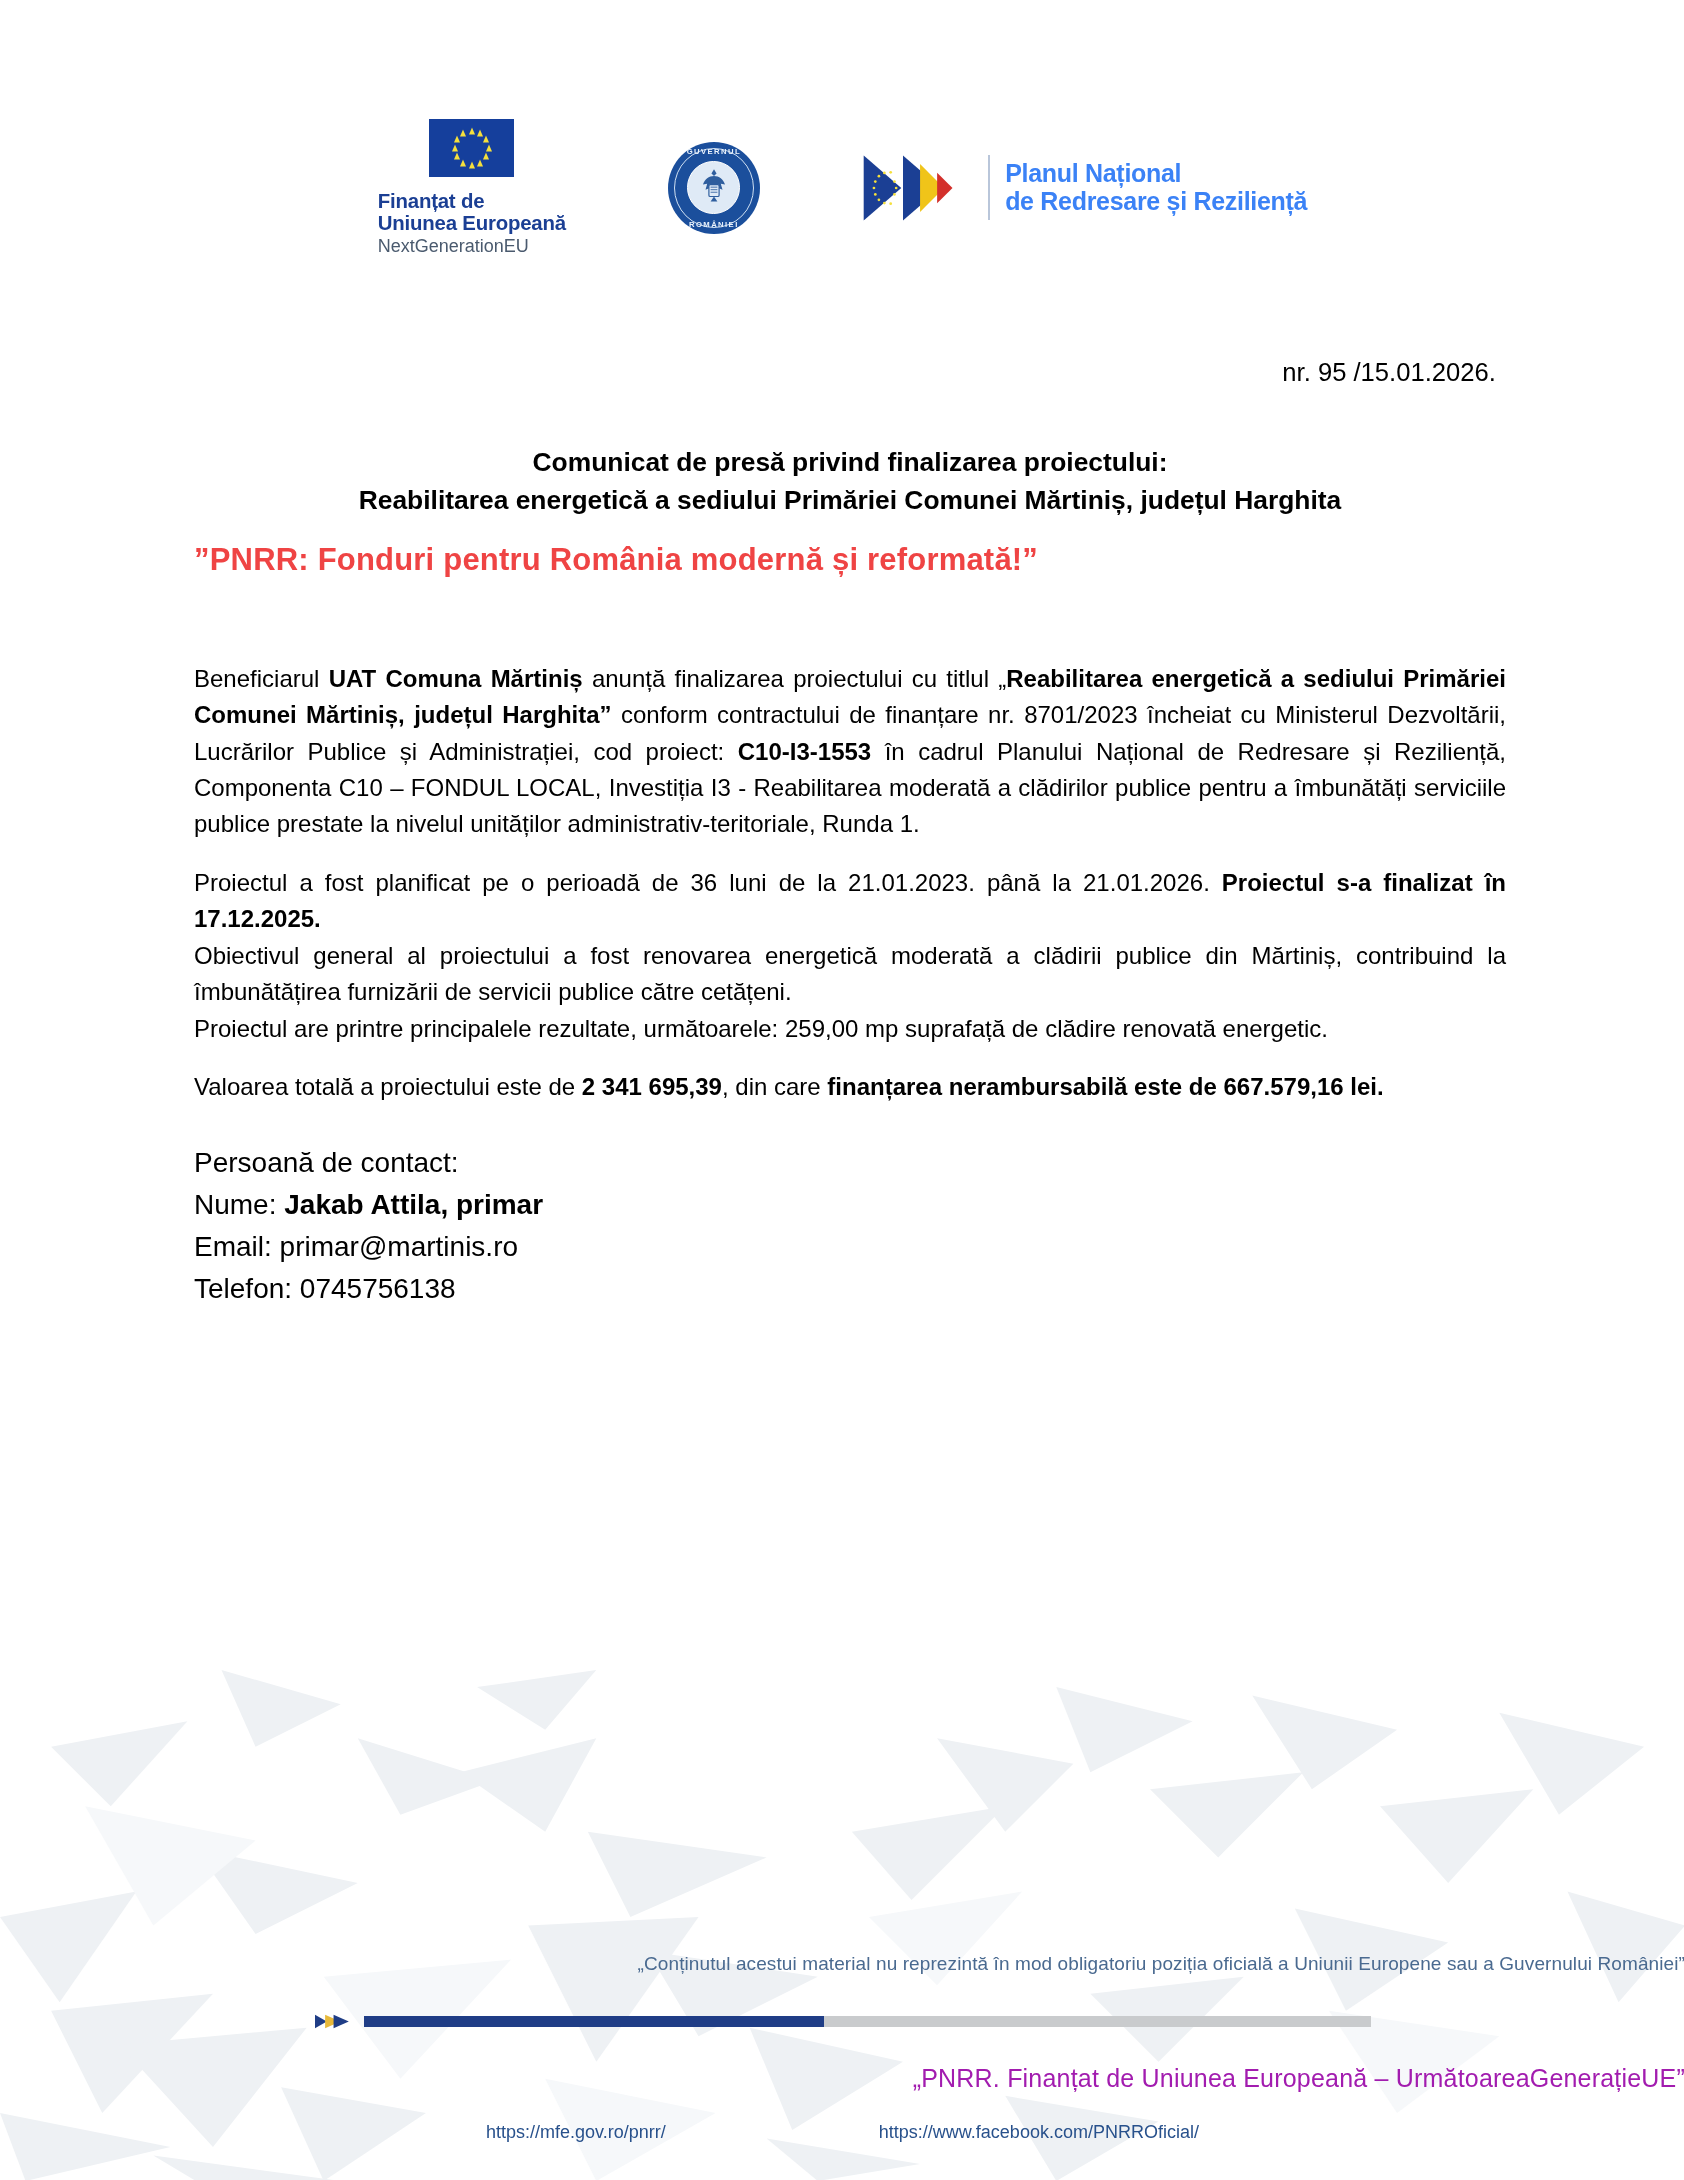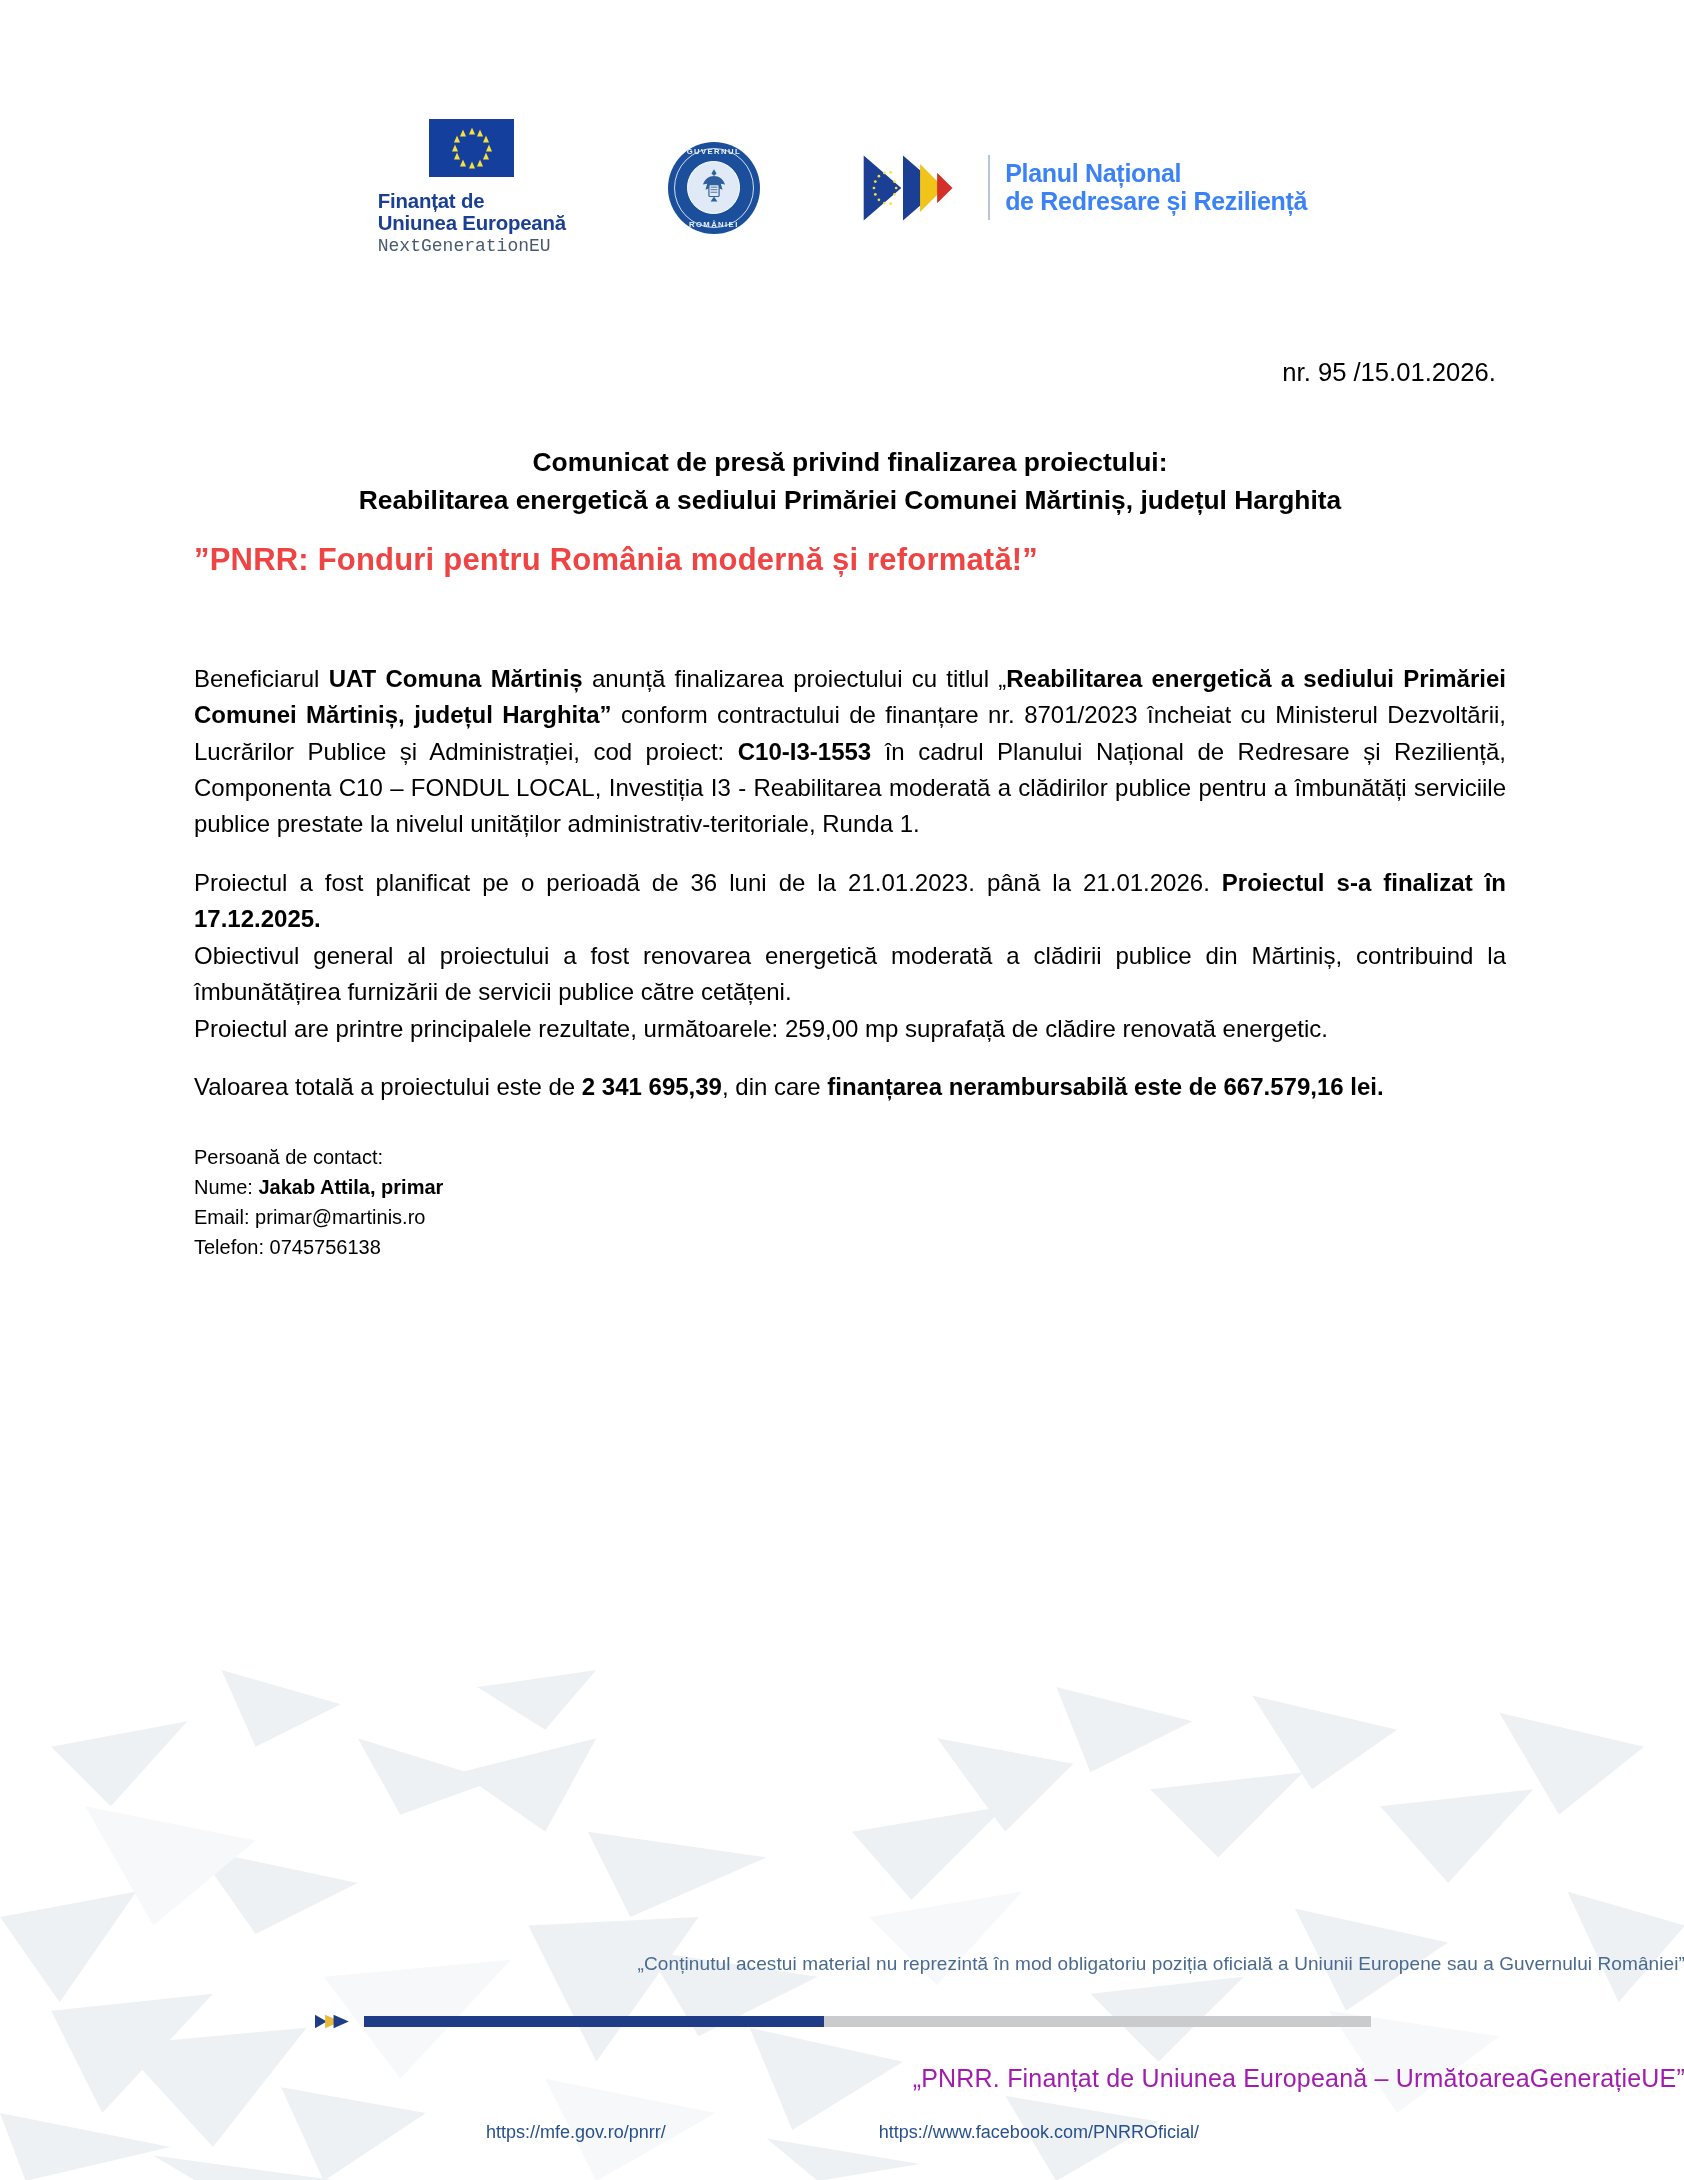--- a/index.html
+++ b/index.html
@@ -63,21 +63,20 @@
     font-size: 20.4px;
     color: #1b3f94;
     letter-spacing: -0.2px;
     white-space: nowrap;
   }
   .eu-text .l3 {
     font-size: 18px;
     color: #4a5a6e;
     margin-top: 2.6px;
     white-space: nowrap;
-    font-family: Liberation Mono, monospace;
   }
 
   
   .gov-seal {
     position: relative;
     width: 92px;
     height: 92px;
     flex: none;
   }
   .gov-seal .ring-outer {
@@ -189,21 +188,21 @@
   .body-text p {
     margin: 0 0 22px 0;
   }
   .body-text p.tight {
     margin-bottom: 0;
   }
   .body-text b { font-weight: bold; }
 
   .contact {
     margin-top: 36px;
-    font-size: 20px;
+    font-size: 28px;
     line-height: 1.5;
   }
   .contact div { white-space: nowrap; }
 
   
   .footer {
     position: absolute;
     left: 0;
     bottom: 0;
     width: 1685px;

